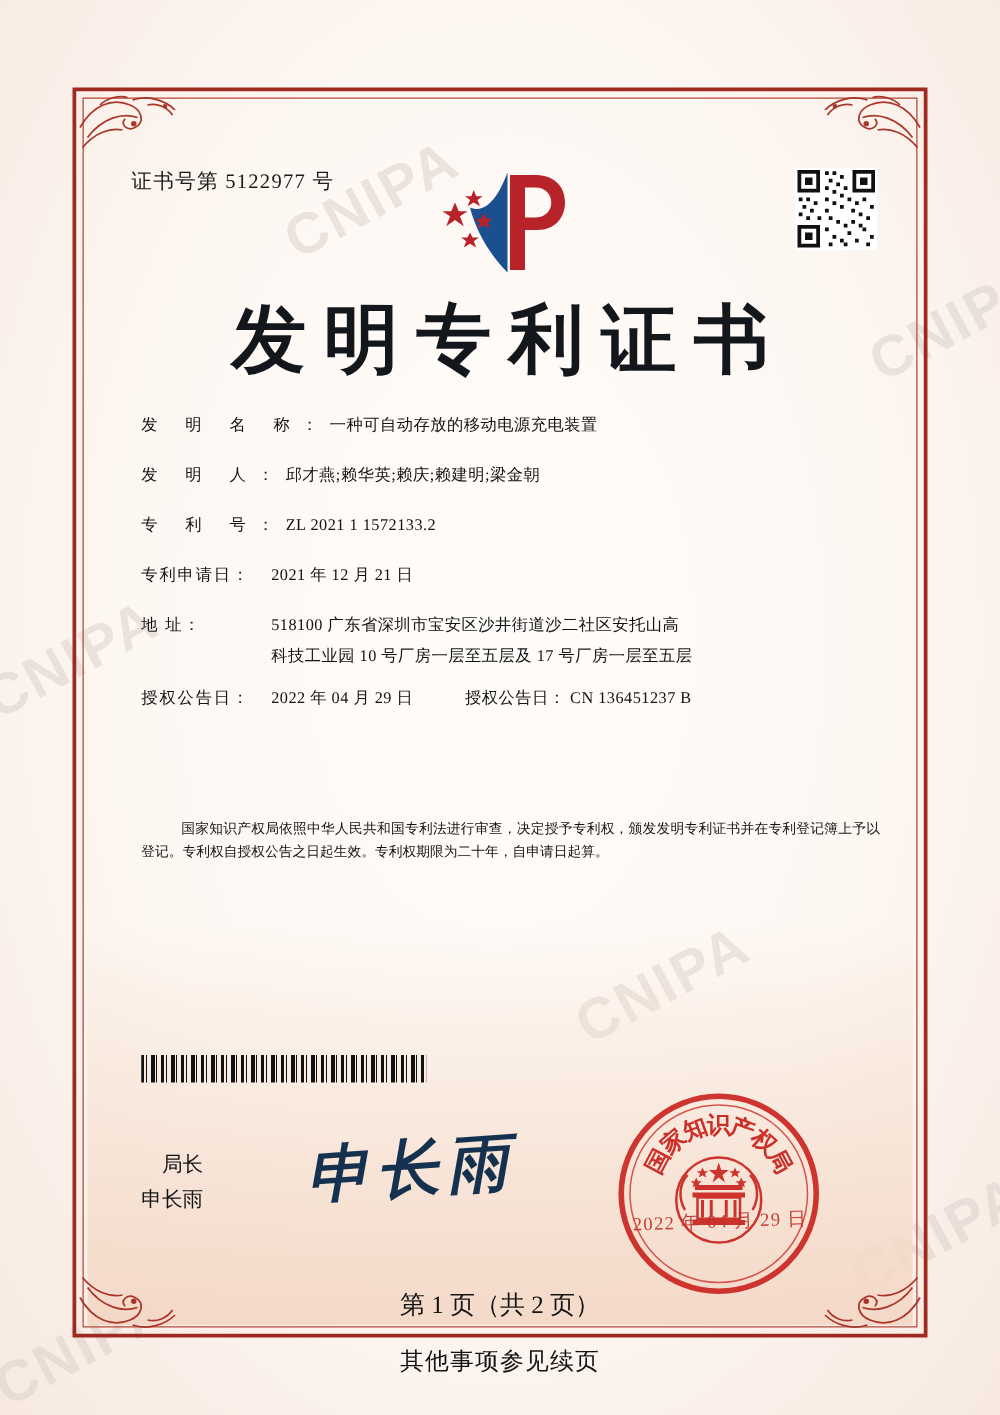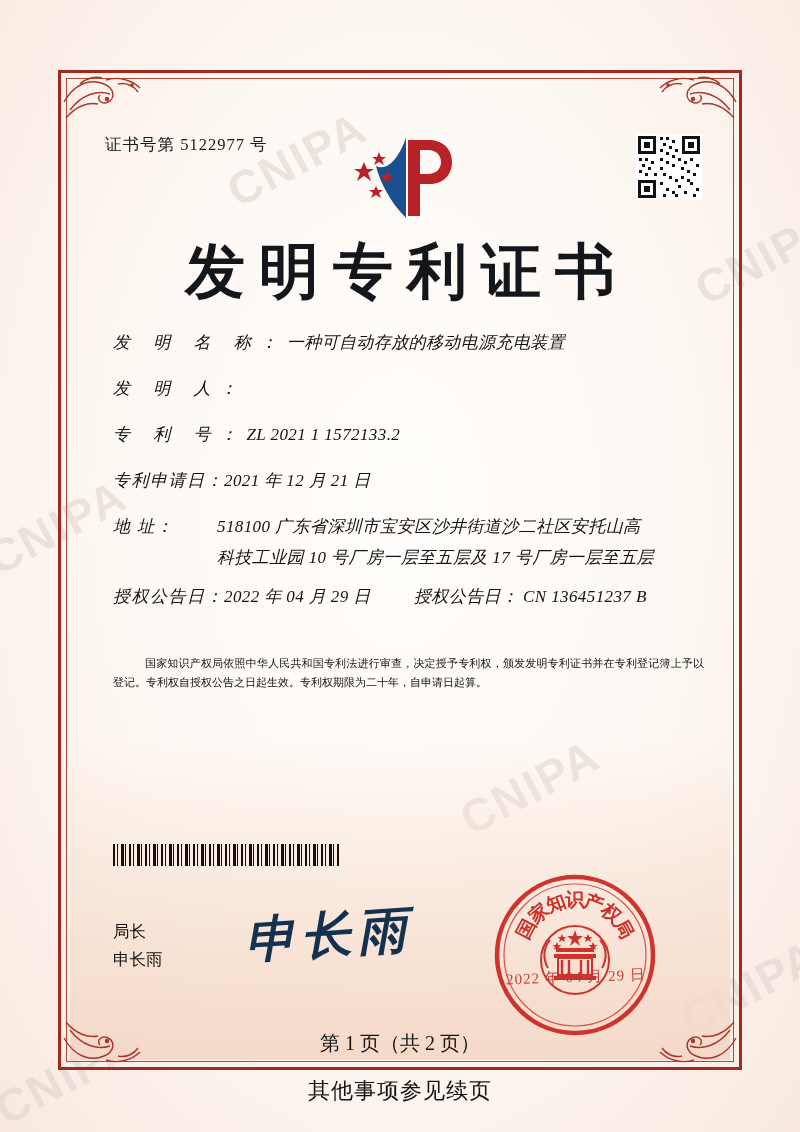--- a/index.html
+++ b/index.html
@@ -108,24 +108,23 @@
     letter-spacing: 14px;
     color: #13171c;
     text-indent: 14px;
     font-family: "Liberation Serif", "DejaVu Serif", serif;
   }
 
   
   .fields {
     position: absolute;
     left: 113px; top: 330px; right: 96px;
-    font-size: 17px;
+    font-size: 13px;
     color: #131313;
     line-height: 1.5;
-    font-style: italic;
   }
   .row {
     display: flex;
     align-items: flex-start;
     margin-bottom: 20.5px;
   }
   .row .lab {
     flex: 0 0 104px;
     white-space: nowrap;
     letter-spacing: 0px;
@@ -167,20 +166,21 @@
       #111 12px, #111 13px, transparent 13px, transparent 16px);
   }
 
   
   .sig-label {
     position: absolute;
     left: 113px; top: 918px;
     font-size: 16.5px;
     color: #131313;
     line-height: 1.72;
+    text-align: right;
   }
   .sig-hand {
     position: absolute;
     left: 245px; top: 902px;
     font-size: 50px;
     color: #14324f;
     font-family: "Liberation Serif", "DejaVu Serif", serif;
     font-style: italic;
     font-weight: bold;
     letter-spacing: 6px;
@@ -212,21 +212,21 @@
     position: absolute;
     left: 0; right: 0; top: 1030px;
     text-align: center;
     font-size: 20px;
     color: #131313;
   }
   .footer-note {
     position: absolute;
     left: 0; right: 0; top: 1076px;
     text-align: center;
-    font-size: 22px;
+    font-size: 19px;
     color: #131313;
     letter-spacing: 1px;
   }
 </style>
 </head>
 <body>
 
 <div id="page">
 
   <div class="wm w1">CNIPA</div>
@@ -371,20 +371,21 @@
 
   <div class="title">发明专利证书</div>
 
   <div class="fields">
     <div class="row">
       <div class="lab sp4">发 明 名 称：</div>
       <div class="val">一种可自动存放的移动电源充电装置</div>
     </div>
     <div class="row">
       <div class="lab sp4">发 明 人：</div>
+      <div class="val">邱才燕;赖华英;赖庆;赖建明;梁金朝</div>
     </div>
     <div class="row">
       <div class="lab sp4">专 利 号：</div>
       <div class="val">ZL 2021 1 1572133.2</div>
     </div>
     <div class="row">
       <div class="lab sp5">专利申请日：</div>
       <div class="val">2021 年 12 月 21 日</div>
     </div>
     <div class="row addr">

